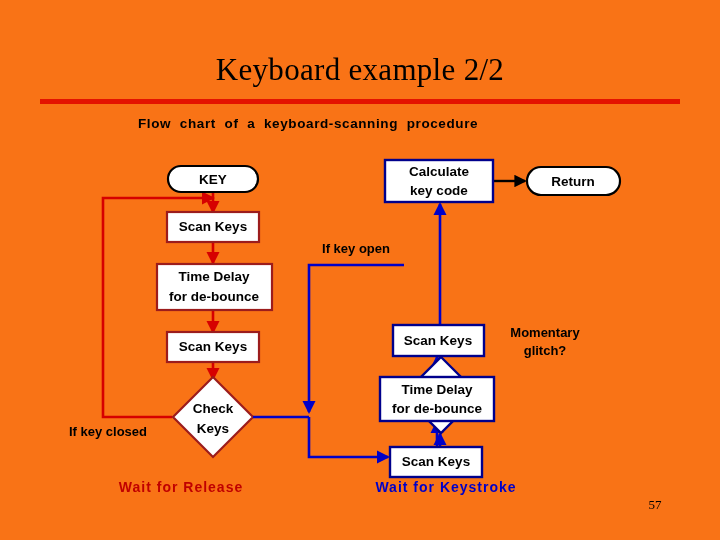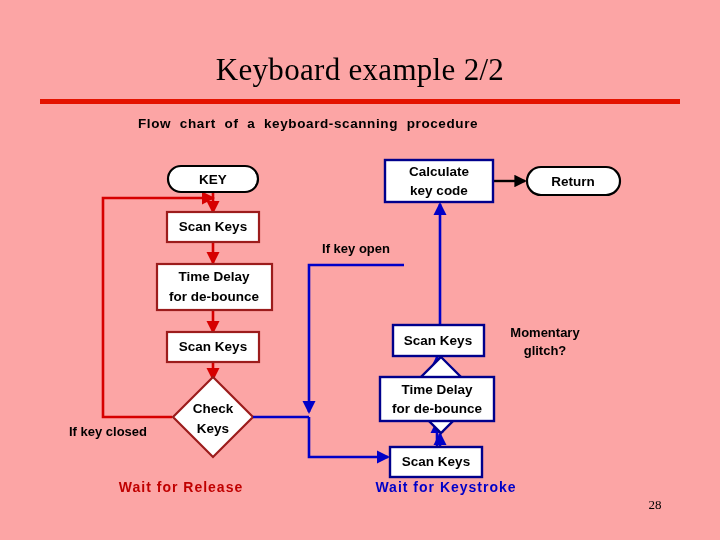--- a/index.html
+++ b/index.html
@@ -4,21 +4,21 @@
 <style>
   html, body {
     margin: 0;
     padding: 0;
     background: #ffffff;
   }
   #slide {
     position: relative;
     width: 720px;
     height: 540px;
-    background: #fca5a5;
+    background: #f97316;
     overflow: hidden;
     font-family: "Liberation Sans", sans-serif;
   }
   #slide-title {
     position: absolute;
     left: 0;
     top: 52px;
     width: 720px;
     text-align: center;
     font-family: "Liberation Serif", serif;
@@ -131,21 +131,21 @@
   }
 </style>
 </head>
 <body>
 
 <div id="slide">
 
   <div id="slide-title">Keyboard example 2/2</div>
   <div id="title-rule"></div>
   <div id="chart-subtitle">Flow  chart  of  a  keyboard-scanning  procedure</div>
-  <div id="page-number">28</div>
+  <div id="page-number">57</div>
 
   <svg id="flow-svg" viewBox="0 0 720 390">
 
     <defs>
       <marker id="arrow-red" viewBox="0 0 10 10" refX="8.5" refY="5" markerWidth="5.2" markerHeight="5.2" orient="auto">
         <path d="M 0 0 L 10 5 L 0 10 z" fill="#d60000"></path>
       </marker>
       <marker id="arrow-blue" viewBox="0 0 10 10" refX="8.5" refY="5" markerWidth="5.2" markerHeight="5.2" orient="auto">
         <path d="M 0 0 L 10 5 L 0 10 z" fill="#0000c8"></path>
       </marker>

